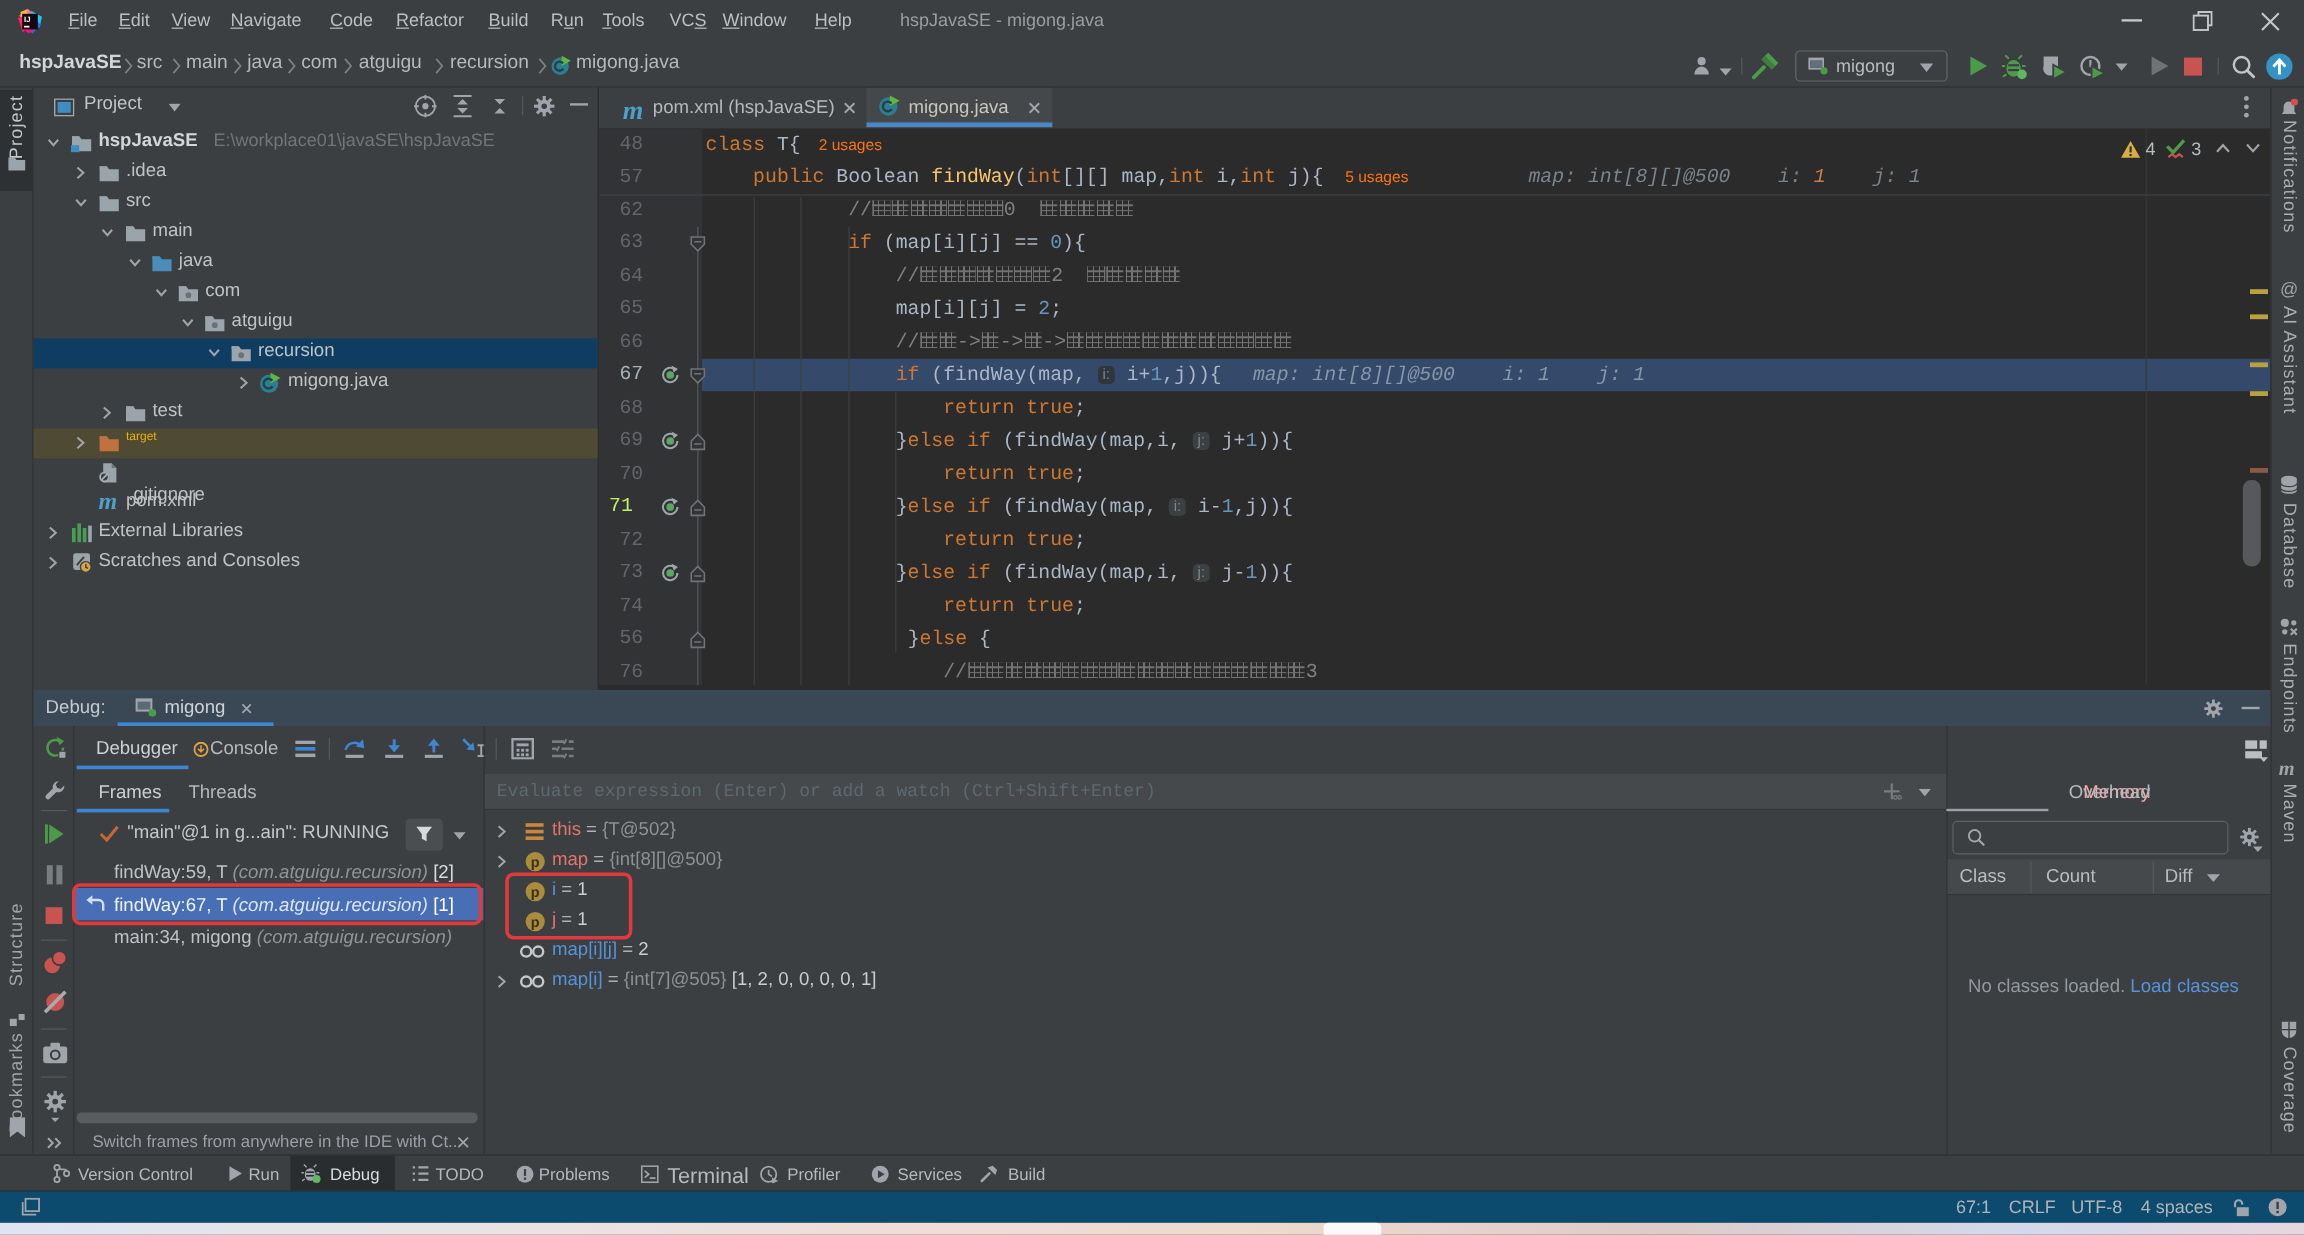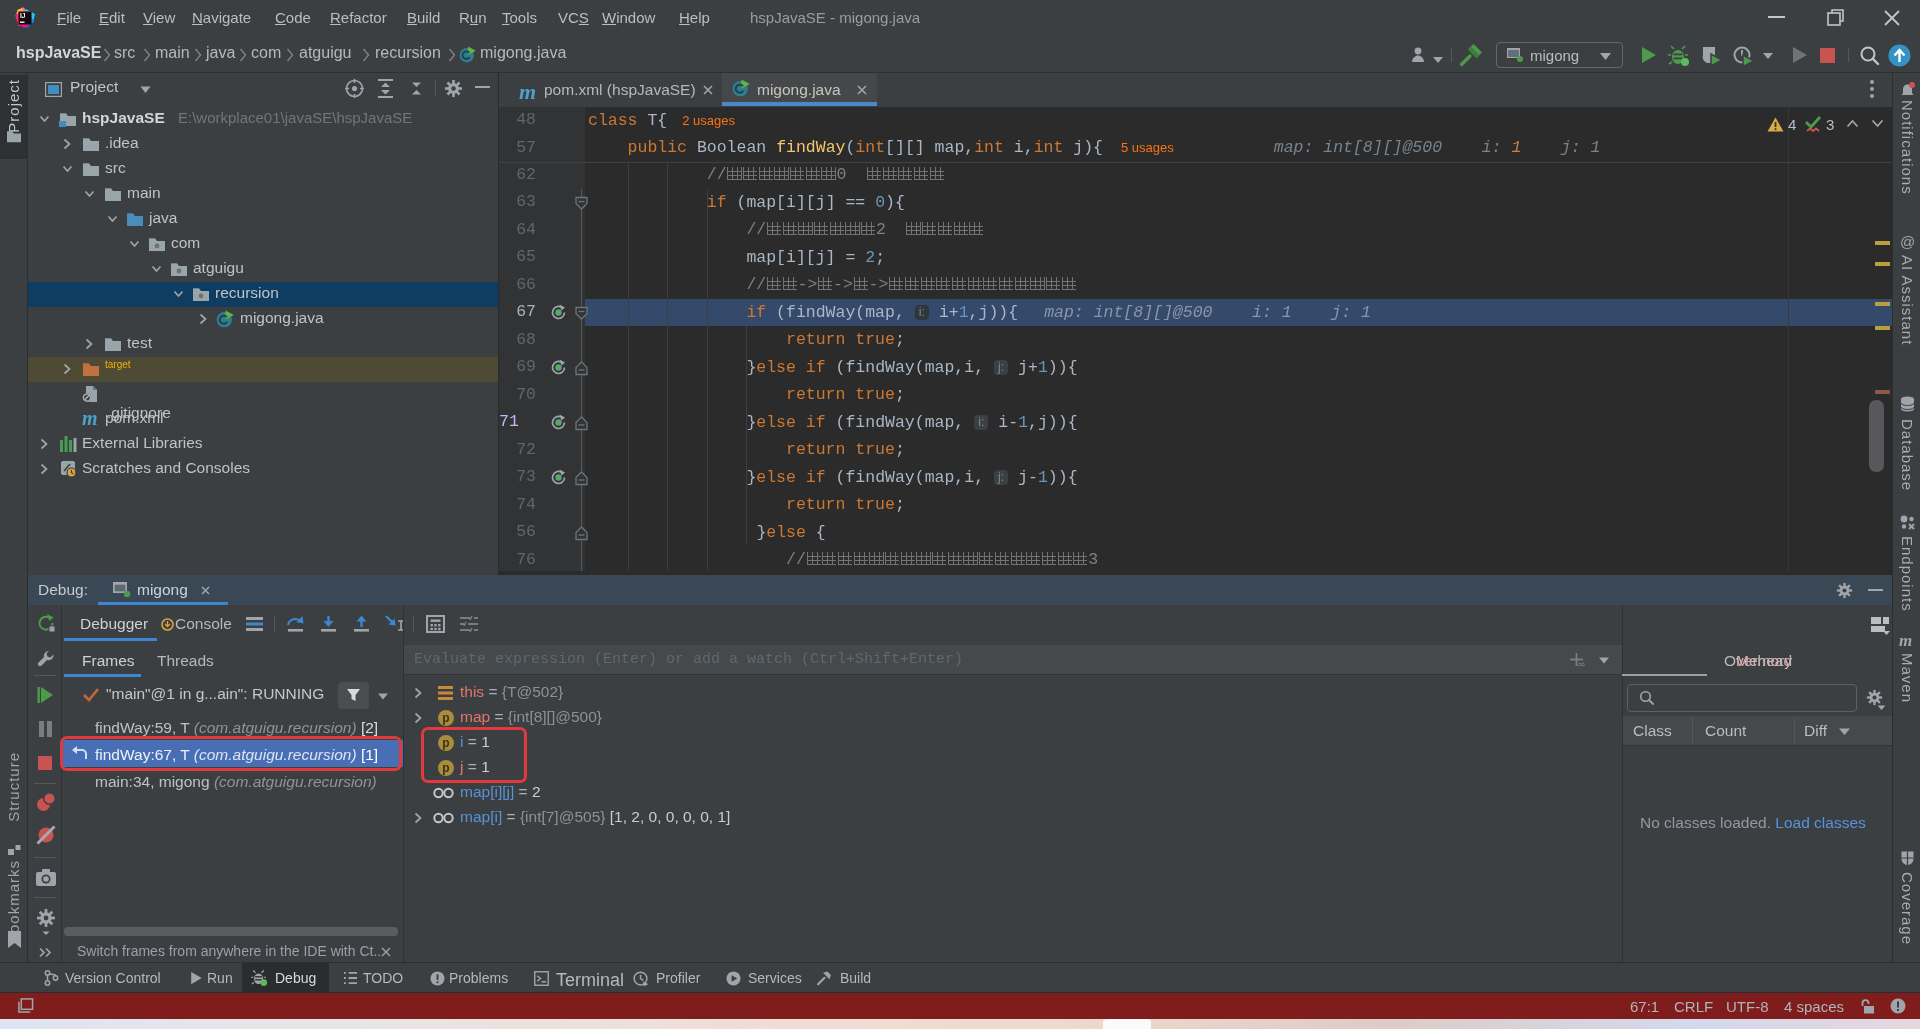--- a/index.html
+++ b/index.html
@@ -402,21 +402,21 @@
     <div class="mono abs" style="left:0;top:64.5px;width:37px;text-align:right;font-size:16.5px;color:#61666b;">57</div>
     <div class="mono abs" style="left:0;top:91.5px;width:37px;text-align:right;font-size:16.5px;color:#61666b;">62</div>
     <div class="mono abs" style="left:0;top:119.0px;width:37px;text-align:right;font-size:16.5px;color:#61666b;">63</div>
     <div class="mono abs" style="left:0;top:146.5px;width:37px;text-align:right;font-size:16.5px;color:#61666b;">64</div>
     <div class="mono abs" style="left:0;top:174.0px;width:37px;text-align:right;font-size:16.5px;color:#61666b;">65</div>
     <div class="mono abs" style="left:0;top:201.5px;width:37px;text-align:right;font-size:16.5px;color:#61666b;">66</div>
     <div class="mono abs" style="left:0;top:229.0px;width:37px;text-align:right;font-size:16.5px;color:#a9b2ba;">67</div>
     <div class="mono abs" style="left:0;top:256.5px;width:37px;text-align:right;font-size:16.5px;color:#61666b;">68</div>
     <div class="mono abs" style="left:0;top:284.0px;width:37px;text-align:right;font-size:16.5px;color:#61666b;">69</div>
     <div class="mono abs" style="left:0;top:311.5px;width:37px;text-align:right;font-size:16.5px;color:#61666b;">70</div>
-    <div class="mono abs" style="left:0;top:339.0px;width:37px;text-align:left;font-size:16.5px;color:#c4b5fd;">71</div>
+    <div class="mono abs" style="left:0;top:339.0px;width:37px;text-align:center;font-size:16.5px;color:#bef264;">71</div>
     <div class="mono abs" style="left:0;top:366.5px;width:37px;text-align:right;font-size:16.5px;color:#61666b;">72</div>
     <div class="mono abs" style="left:0;top:394.0px;width:37px;text-align:right;font-size:16.5px;color:#61666b;">73</div>
     <div class="mono abs" style="left:0;top:421.5px;width:37px;text-align:right;font-size:16.5px;color:#61666b;">74</div>
     <div class="mono abs" style="left:0;top:449.0px;width:37px;text-align:right;font-size:16.5px;color:#61666b;">56</div>
     <div class="mono abs" style="left:0;top:476.5px;width:37px;text-align:right;font-size:16.5px;color:#61666b;">76</div>
     <svg class="abs" style="left:50px;top:230.0px;" width="19" height="19" viewBox="0 0 19 19">
         <path d="M15.5 9.5 a6 6 0 1 1 -2.5 -4.9" fill="none" stroke="#9fa5aa" stroke-width="1.7"></path>
         <path d="M10.5 1.5 L16 4.5 L12.5 7.5 Z" fill="#9fa5aa"></path>
         <circle cx="9.5" cy="9.5" r="3.2" fill="#59a869"></circle>
       </svg>
@@ -850,21 +850,21 @@
     </svg>
     <div class="ui abs" style="left:748px;top:7px;font-size:14px;color:#b4b9bd;">Services</div>
 
     <svg class="abs" style="left:816px;top:7px;" width="17" height="17" viewBox="0 0 24 24">
       <path d="M3 20 L12 11" stroke="#9fa5aa" stroke-width="3" stroke-linecap="round"></path>
       <path d="M10 4 l6 -2 l5 5 l-2 6 z" fill="#9fa5aa"></path>
     </svg>
     <div class="ui abs" style="left:840px;top:7px;font-size:14px;color:#b4b9bd;">Build</div>
   </div>
 
-  <div class="abs" id="statusbar" style="left:0;top:992px;width:1920px;height:27px;background:#7f1d1d;border-top:1px solid #2b2e30;">
+  <div class="abs" id="statusbar" style="left:0;top:992px;width:1920px;height:27px;background:#0c4a6e;border-top:1px solid #2b2e30;">
     <svg class="abs" style="left:17px;top:5px;" width="17" height="16" viewBox="0 0 18 17">
       <rect x="4.5" y="1" width="12" height="11" fill="none" stroke="#9fa5aa" stroke-width="1.6"></rect>
       <path d="M2 4 v11 h12" fill="none" stroke="#9fa5aa" stroke-width="1.6"></path>
     </svg>
     <div class="ui abs" style="left:1630px;top:5px;font-size:15px;color:#b0b5b9;">67:1</div>
     <div class="ui abs" style="left:1674px;top:5px;font-size:15px;color:#b0b5b9;">CRLF</div>
     <div class="ui abs" style="left:1726px;top:5px;font-size:15px;color:#b0b5b9;">UTF-8</div>
     <div class="ui abs" style="left:1784px;top:5px;font-size:15px;color:#b0b5b9;">4 spaces</div>
     <svg class="abs" style="left:1860px;top:6px;" width="15" height="15" viewBox="0 0 15 15">
       <rect x="4" y="7" width="10" height="7.5" fill="#9fa5aa"></rect>

